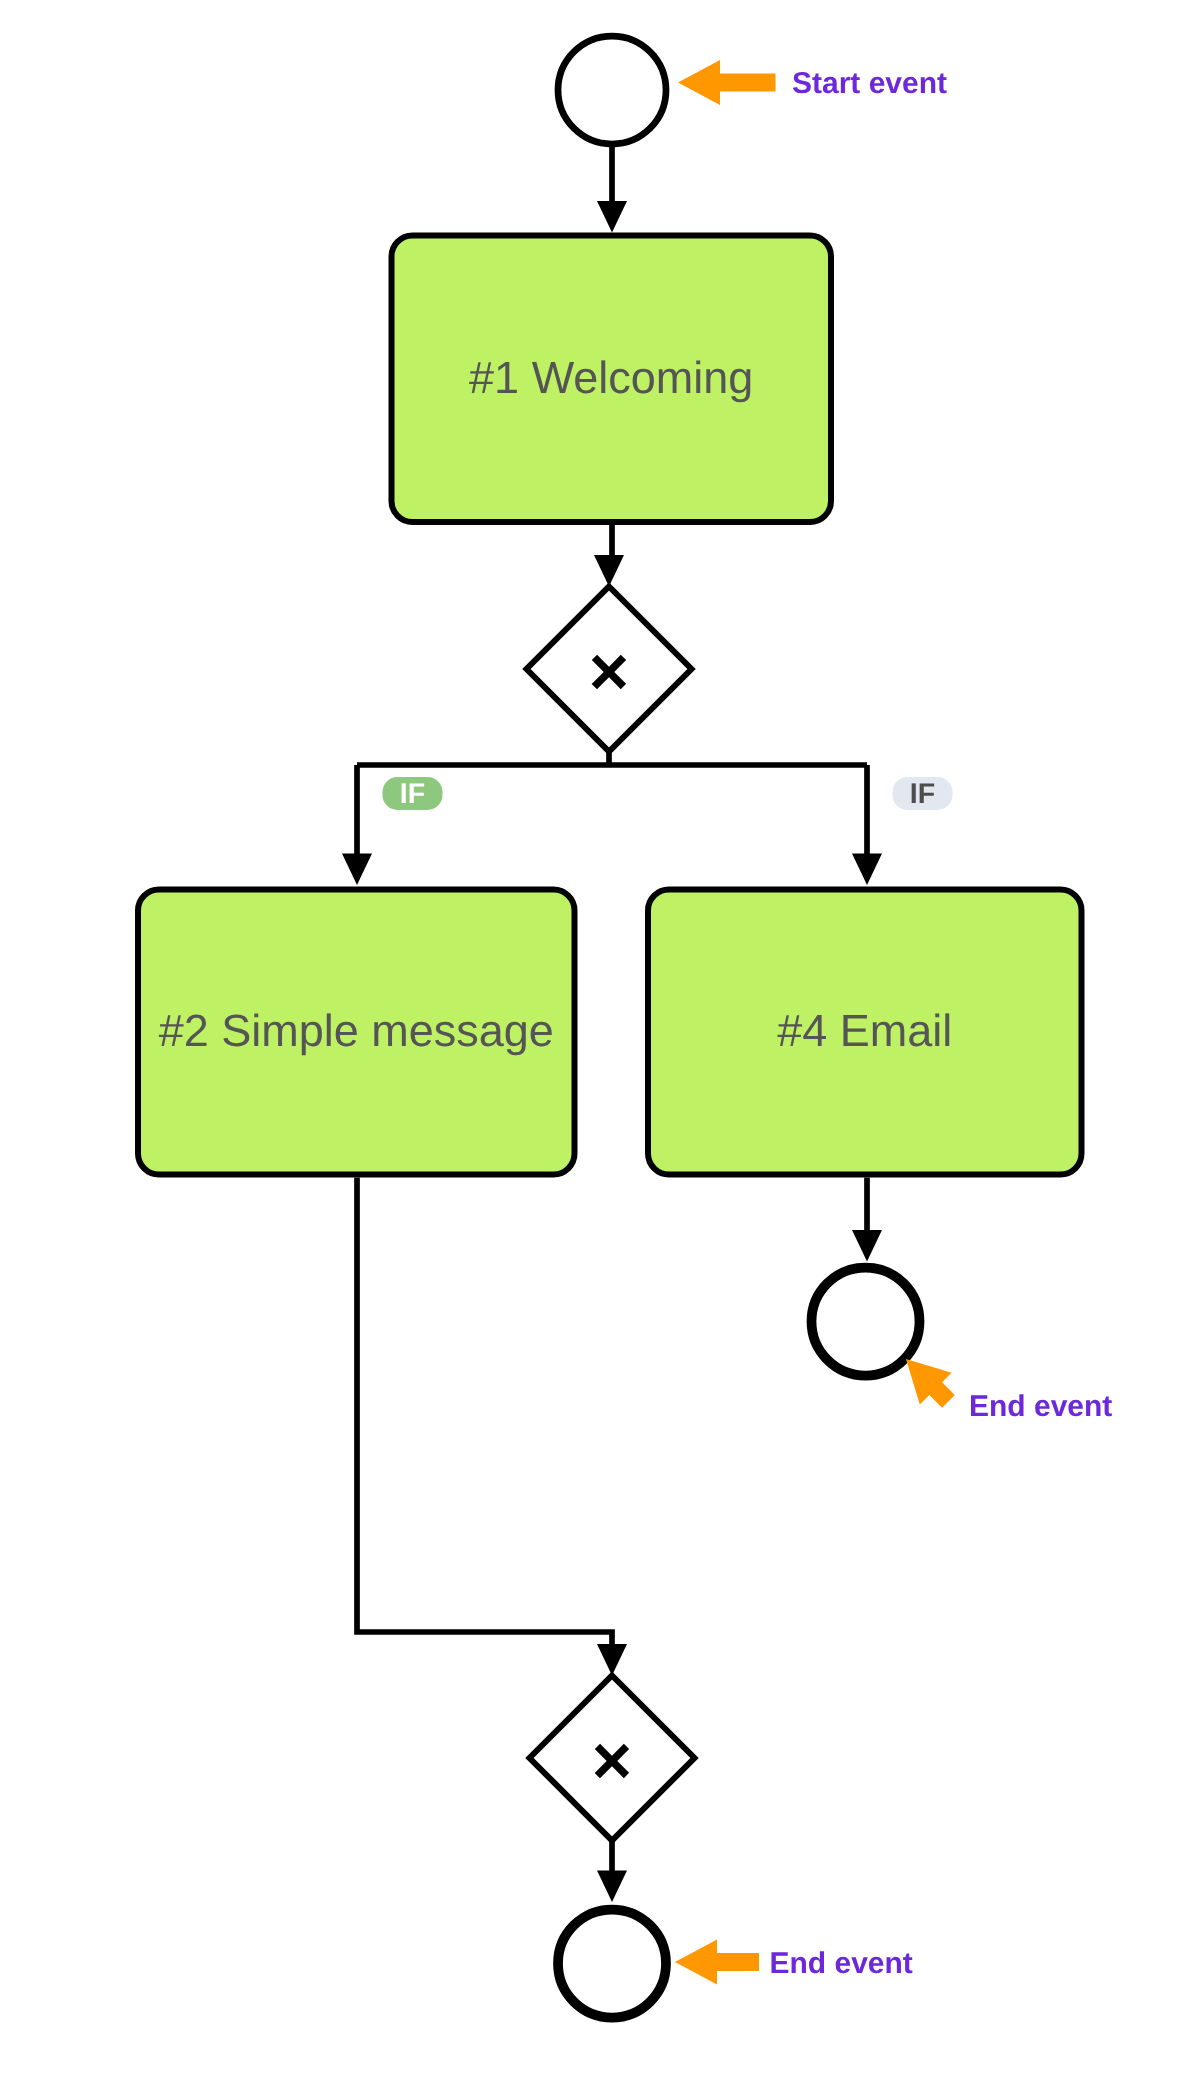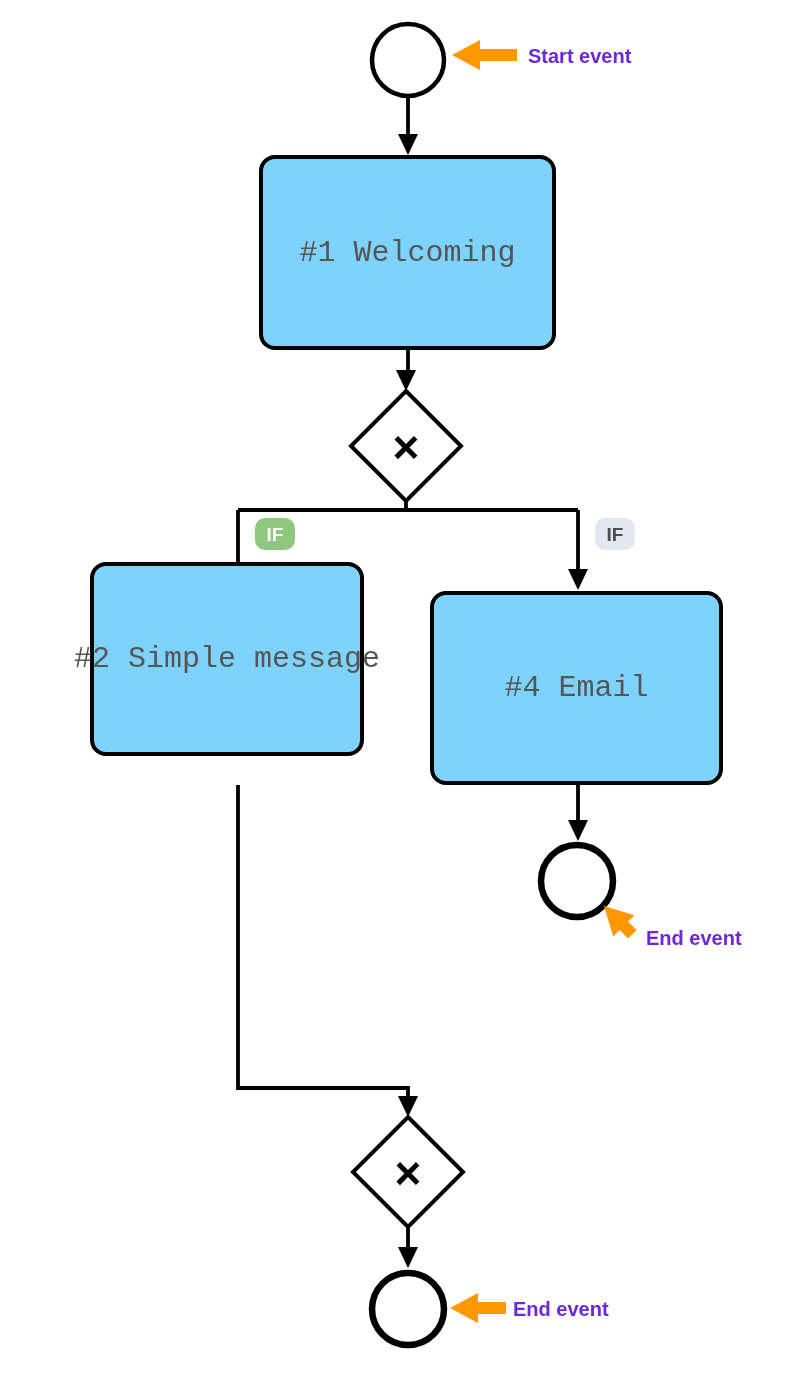--- a/index.html
+++ b/index.html
@@ -11,27 +11,27 @@
   .flow{stroke:#000000;stroke-width:3.8;fill:none;}
   .ah{fill:#000000;stroke:none;}
   .event{fill:#ffffff;stroke:#000000;}
   .event.start{stroke-width:4.5;}
   .event.end{stroke-width:6.5;}
   .gateway{fill:#ffffff;stroke:#000000;stroke-width:4;}
   .gw-x{font-family:"Liberation Sans",sans-serif;font-size:46px;font-weight:700;fill:#000000;
         text-anchor:middle;dominant-baseline:central;}
   .orange-arrow{fill:#ff9800;stroke:none;}
   .task{
-    position:absolute;box-sizing:border-box;background:#7dd3fc;
+    position:absolute;box-sizing:border-box;background:#bef264;
     border:4px solid #000000;border-radius:16px;
     display:flex;align-items:center;justify-content:center;
-    color:#555555;font-size:30px;line-height:1;white-space:nowrap;font-family:Liberation Mono, monospace;
+    color:#555555;font-size:30px;line-height:1;white-space:nowrap;
   }
   .badge{
-    position:absolute;width:40px;height:32px;border-radius:10px;
+    position:absolute;width:40px;height:22px;border-radius:10px;
     display:flex;align-items:center;justify-content:center;
     font-size:19px;font-weight:600;line-height:1;
   }
   .badge.green{background:#8ec87e;color:#ffffff;}
   .badge.gray{background:#e3e8f0;color:#4d4d4d;}
   .annotation{
     position:absolute;color:#6d28d9;font-weight:700;font-size:20px;line-height:30px;
     white-space:nowrap;
   }
 </style>
@@ -75,21 +75,21 @@
     <g transform="translate(604,906) rotate(45)">
       <path class="orange-arrow" d="M0,0 L28,-15 L28,-6 L40,-6 L40,6 L28,6 L28,15 Z"></path>
     </g>
     <path class="orange-arrow" d="M450,1308 L478,1293 L478,1302 L506,1302 L506,1314 L478,1314 L478,1323 Z"></path>
   </svg>
 
   <div class="task" style="left:259px;top:155px;width:297px;height:195px;">
     <span>#1 Welcoming</span>
   </div>
 
-  <div class="task" style="left:90px;top:562px;width:274px;height:194px;">
+  <div class="task" style="left:90px;top:591px;width:295px;height:194px;">
     <span>#2 Simple message</span>
   </div>
 
   <div class="task" style="left:430px;top:591px;width:293px;height:194px;">
     <span>#4 Email</span>
   </div>
 
   <div class="badge green" style="left:255px;top:518px;">IF</div>
   <div class="badge gray" style="left:595px;top:518px;">IF</div>
 

